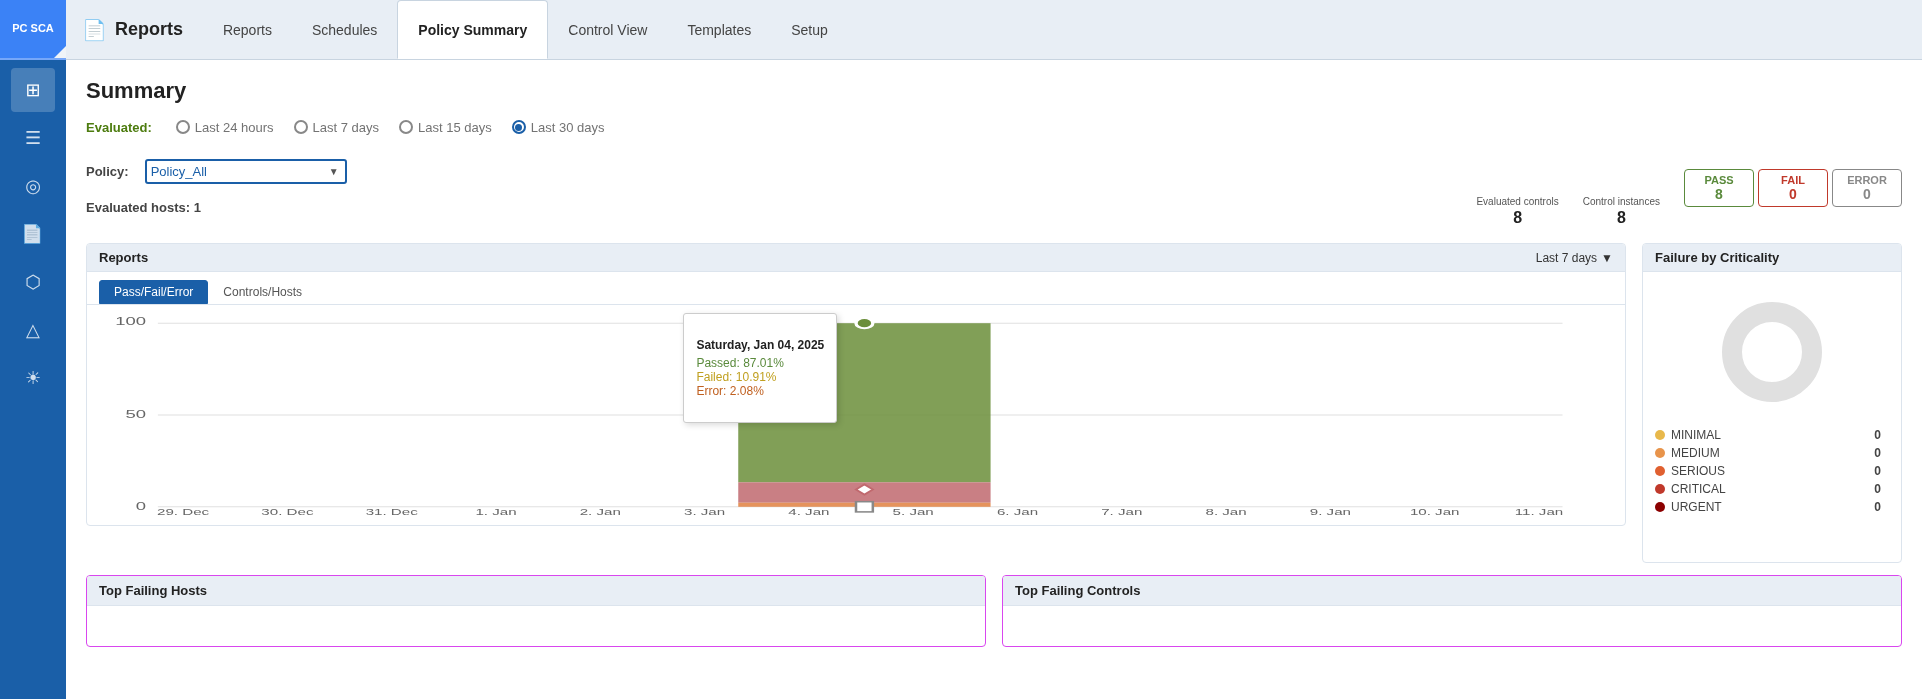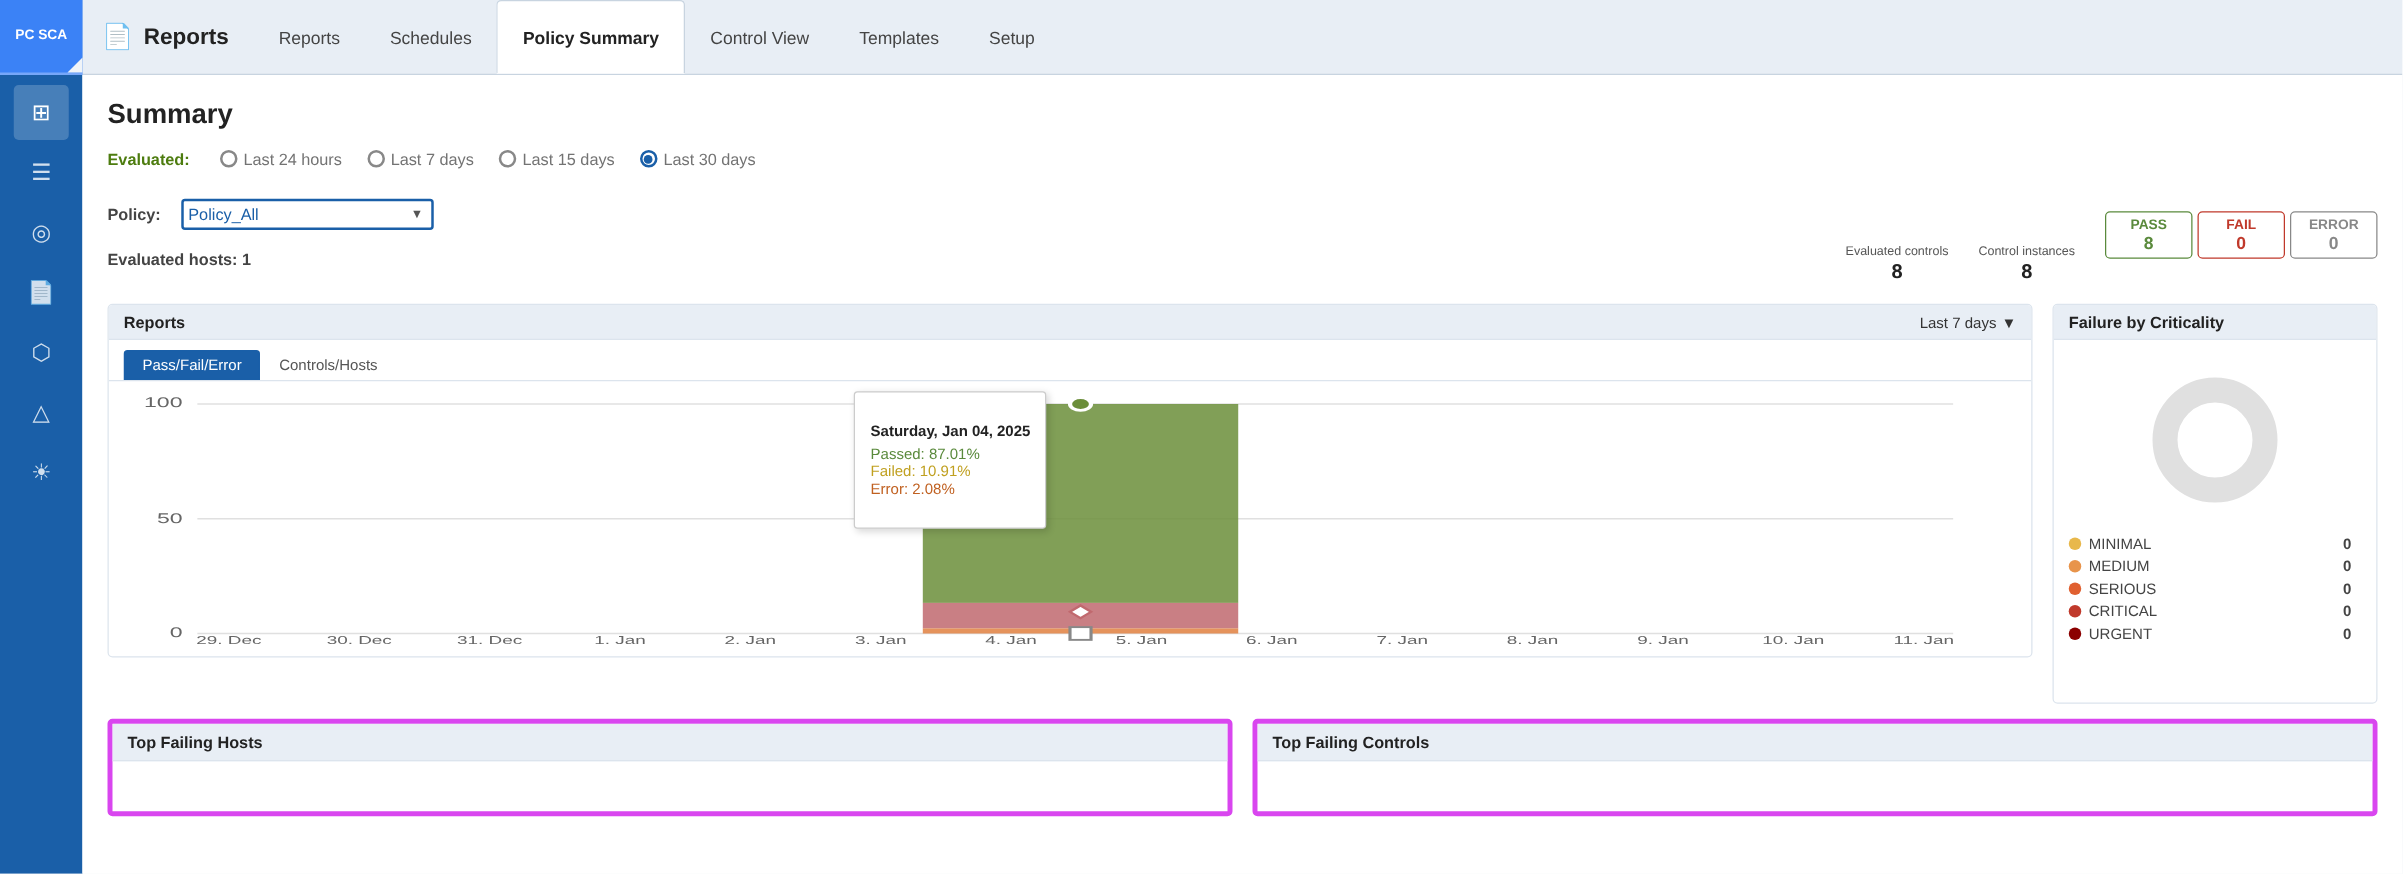--- a/index.html
+++ b/index.html
@@ -368,21 +368,21 @@
     .legend-value { font-weight: bold; }
 
     
     .bottom-row {
       display: flex;
       gap: 16px;
       margin-top: 12px;
     }
     .bottom-panel {
       flex: 1;
-      border: 4px solid #d946ef;
+      border: 1px solid #d946ef;
       border-radius: 4px;
       background: white;
       overflow: hidden;
     }
     .bottom-panel-header {
       background: #e8eef5;
       padding: 7px 12px;
       font-weight: bold;
       font-size: 13px;
       color: #222;

